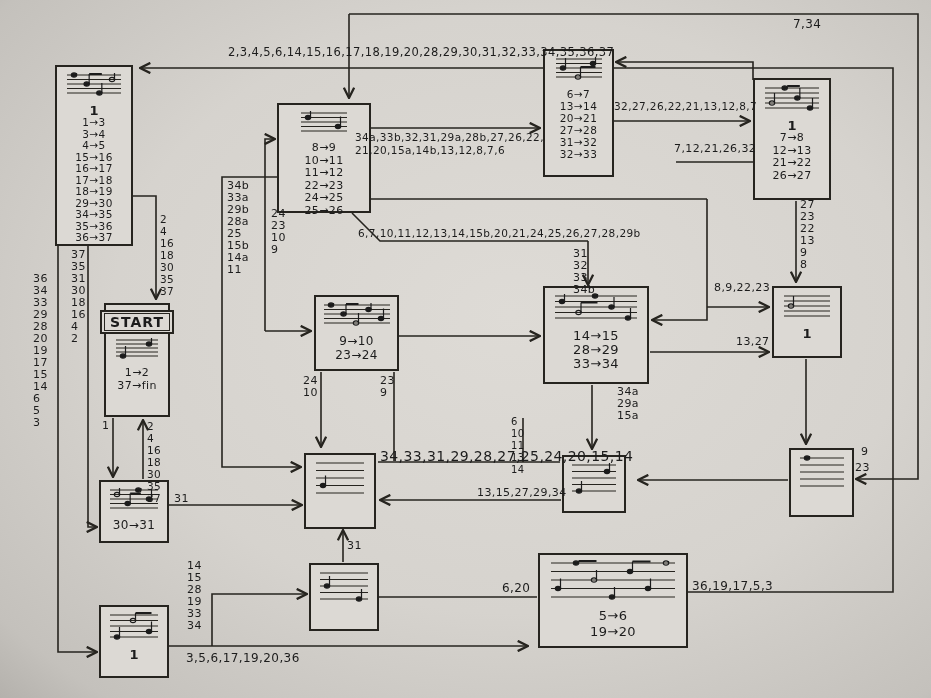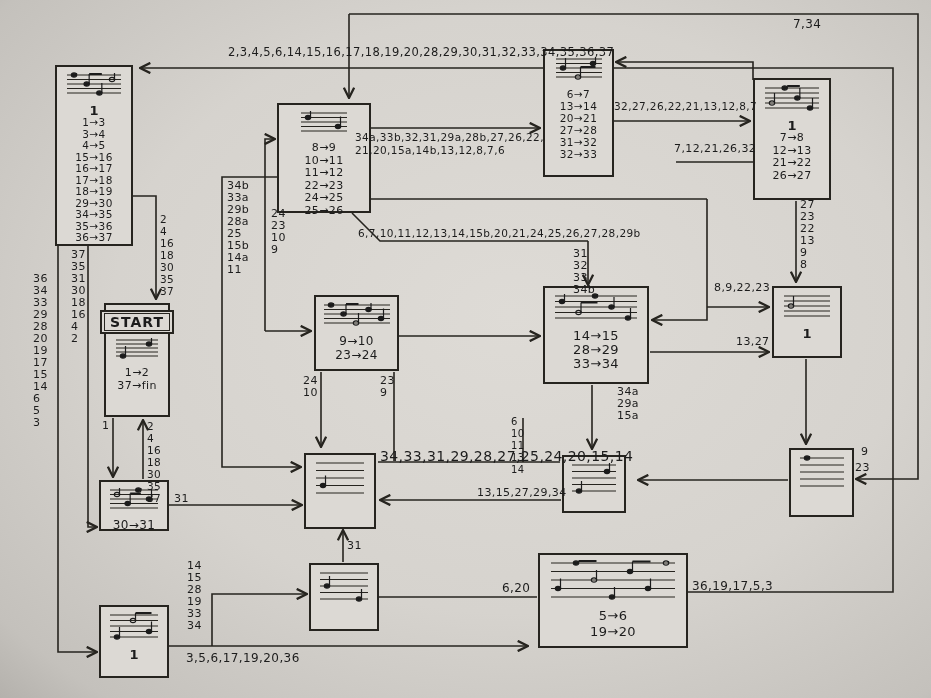--- a/index.html
+++ b/index.html
@@ -321,21 +321,21 @@
           <line x1="2" y1="3" x2="46" y2="3" stroke="#26241f" stroke-width="1"></line>
           <line x1="2" y1="10" x2="46" y2="10" stroke="#26241f" stroke-width="1"></line>
           <line x1="2" y1="17" x2="46" y2="17" stroke="#26241f" stroke-width="1"></line>
           <line x1="2" y1="24" x2="46" y2="24" stroke="#26241f" stroke-width="1"></line>
           <line x1="2" y1="31" x2="46" y2="31" stroke="#26241f" stroke-width="1"></line>
           <ellipse cx="9" cy="3" rx="2.7" ry="2.1" fill="#1c1c1c" stroke="#1c1c1c" stroke-width="1.1"></ellipse>
           <line x1="11.5" y1="3" x2="11.5" y2="1" stroke="#1c1c1c" stroke-width="1.2"></line>
         </svg></span>
   </div>
 
-  <div class="box" style="left:99px;top:480px;width:70px;height:51px;">
+  <div class="box" style="left:99px;top:480px;width:70px;height:63px;">
     <span class="staff"><svg width="52" height="26" viewBox="0 0 52 26">
           <line x1="2" y1="3" x2="50" y2="3" stroke="#26241f" stroke-width="1"></line>
           <line x1="2" y1="7.5" x2="50" y2="7.5" stroke="#26241f" stroke-width="1"></line>
           <line x1="2" y1="12" x2="50" y2="12" stroke="#26241f" stroke-width="1"></line>
           <line x1="2" y1="16.5" x2="50" y2="16.5" stroke="#26241f" stroke-width="1"></line>
           <line x1="2" y1="21" x2="50" y2="21" stroke="#26241f" stroke-width="1"></line>
           <ellipse cx="9" cy="7.5" rx="2.7" ry="2.1" fill="none" stroke="#1c1c1c" stroke-width="1.1"></ellipse>
           <line x1="11.5" y1="7.5" x2="11.5" y2="1" stroke="#1c1c1c" stroke-width="1.2"></line>
           <ellipse cx="19.666666666666664" cy="16.5" rx="2.7" ry="2.1" fill="#1c1c1c" stroke="#1c1c1c" stroke-width="1.1"></ellipse>
           <line x1="22.166666666666664" y1="16.5" x2="22.166666666666664" y2="6.5" stroke="#1c1c1c" stroke-width="1.2"></line>

